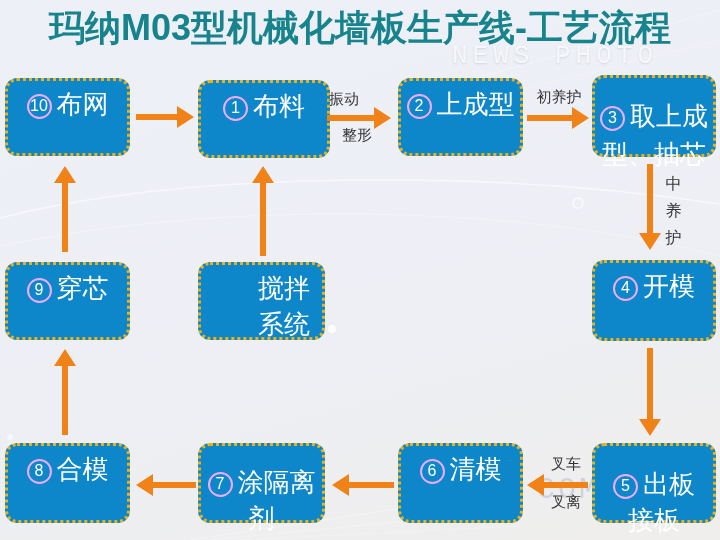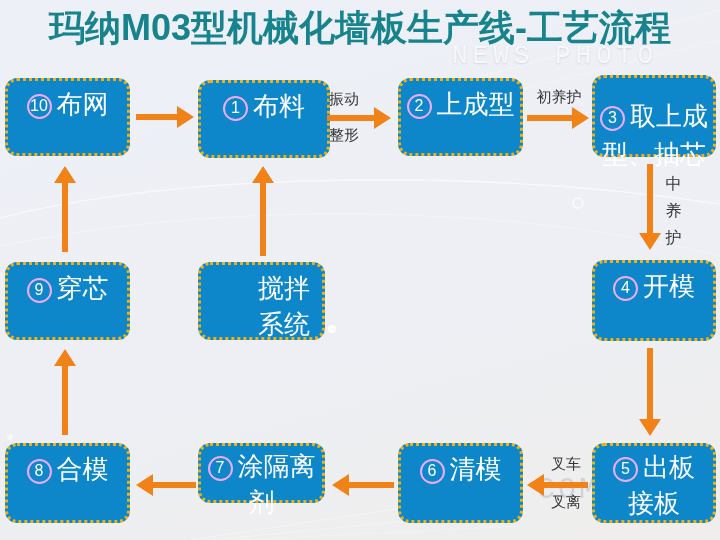--- a/index.html
+++ b/index.html
@@ -109,43 +109,43 @@
   <div class="node" style="left:198px;top:262px;width:127px;height:78px;padding-left:48px;">
     <span class="nlabel">搅拌系统</span>
   </div>
   <div class="node" style="left:592px;top:260px;width:124px;height:81px;">
     <span class="circ">4</span><span class="nlabel">开模</span>
   </div>
 
   <div class="node" style="left:5px;top:443px;width:125px;height:80px;text-align:center;">
     <span class="circ">8</span><span class="nlabel">合模</span>
   </div>
-  <div class="node" style="left:198px;top:443px;width:127px;height:60px;padding-top:2px;">
+  <div class="node" style="left:198px;top:443px;width:127px;height:80px;padding-top:18px;">
     <span class="circ">7</span><span class="nlabel">涂隔离剂</span>
   </div>
   <div class="node" style="left:398px;top:443px;width:125px;height:80px;">
     <span class="circ">6</span><span class="nlabel">清模</span>
   </div>
-  <div class="node" style="left:592px;top:443px;width:124px;height:80px;padding-top:3px;">
+  <div class="node" style="left:592px;top:443px;width:124px;height:80px;padding-top:20px;">
     <span class="circ">5</span><span class="nlabel">出板
 接板</span>
   </div>
 
   <div class="ar r" style="left:136px;top:106px;width:58px;"></div>
   <div class="ar r" style="left:327px;top:107px;width:64px;"></div>
   <div class="ar r" style="left:527px;top:107px;width:62px;"></div>
   <div class="ar d" style="left:639px;top:164px;height:86px;"></div>
   <div class="ar d" style="left:639px;top:348px;height:88px;"></div>
   <div class="ar l" style="left:527px;top:474px;width:61px;"></div>
   <div class="ar l" style="left:332px;top:474px;width:62px;"></div>
   <div class="ar l" style="left:136px;top:474px;width:60px;"></div>
   <div class="ar u" style="left:54px;top:349px;height:86px;"></div>
   <div class="ar u" style="left:54px;top:166px;height:86px;"></div>
   <div class="ar u" style="left:252px;top:166px;height:90px;"></div>
 
   <div class="elabel" style="left:329px;top:90px;">振动</div>
-  <div class="elabel" style="left:329px;top:126px;text-align:right;">整形</div>
+  <div class="elabel" style="left:342px;top:126px;text-align:right;">整形</div>
   <div class="elabel ctr" style="left:528px;top:88px;width:62px;">初养护</div>
   <div class="vlabel" style="left:665px;top:170px;">中养护</div>
   <div class="elabel" style="left:551px;top:455px;text-align:center;">叉车</div>
   <div class="elabel" style="left:551px;top:493px;">叉离</div>
 
 </div>
 
 </body></html>

